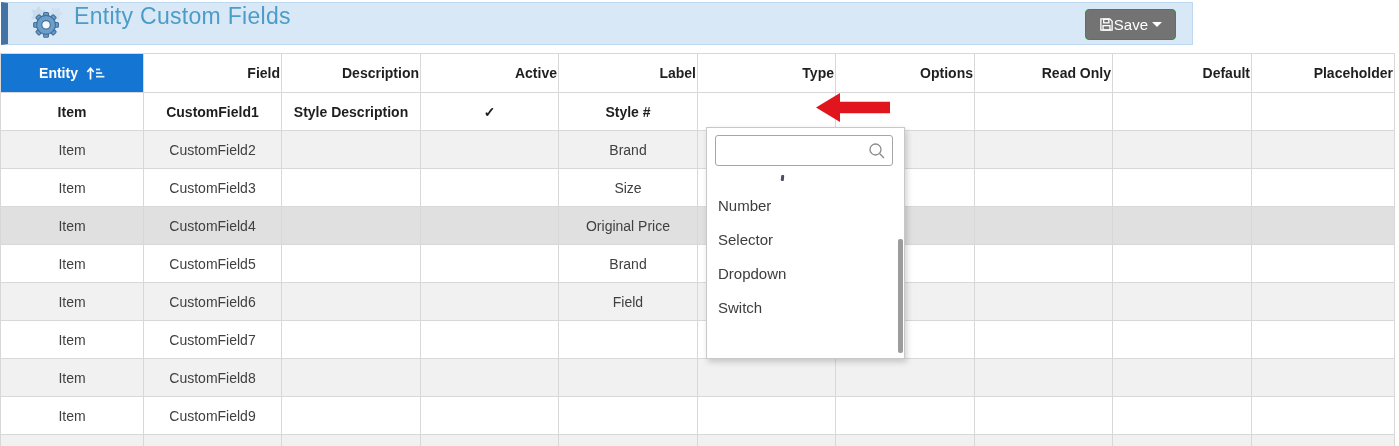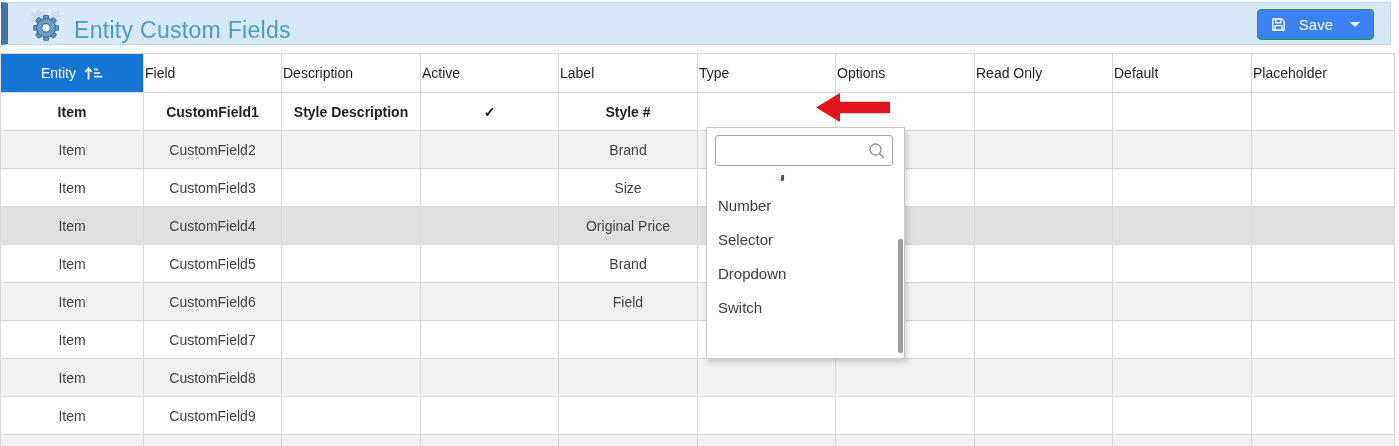--- a/index.html
+++ b/index.html
@@ -1,36 +1,36 @@
 <!DOCTYPE html>
 <html><head>
 <meta charset="utf-8">
 <style>
   html,body{margin:0;padding:0;background:#fff;}
   body{width:1399px;height:446px;position:relative;overflow:hidden;
        font-family:"Liberation Sans",sans-serif;-webkit-font-smoothing:antialiased;}
 
   
-  .title-bar{position:absolute;top:2px;left:1px;width:1390px;height:43px;
+  .title-bar{position:absolute;top:2px;left:1px;width:1192px;height:43px;
     background:#d9e8f7;border:1px solid #bed8f0;border-left:7px solid #4273a4;
-    box-sizing:border-box;display:flex;align-items:flex-end;}
+    box-sizing:border-box;display:flex;align-items:flex-start;}
   .gear-wrap{margin-left:20px;display:flex;align-items:center;}
   .page-title{margin-left:8px;font-size:23px;color:#4b9cc6;letter-spacing:.3px;}
   .save-btn{position:absolute;right:16px;top:6px;height:31px;padding:0 13px;
-    background:#3b82f6;border:1px solid #23963e;border-radius:4px;color:#fff;
+    background:#737373;border:1px solid #23963e;border-radius:4px;color:#fff;
     font-size:15px;font-family:"Liberation Sans",sans-serif;display:flex;
-    align-items:center;gap:13px;cursor:pointer;}
+    align-items:center;gap:0;cursor:pointer;}
   .caret-down{width:0;height:0;border-left:5px solid transparent;
     border-right:5px solid transparent;border-top:5px solid #fff;margin-left:4px;}
 
   
   table{position:absolute;top:53px;left:0;width:1394px;border-collapse:collapse;
     table-layout:fixed;font-size:14px;}
   th,td{border:1px solid #d8d8d8;overflow:hidden;white-space:nowrap;}
-  th{height:36px;background:#fff;color:#1f1f1f;font-weight:400;text-align:left;}
+  th{height:36px;background:#fff;color:#1f1f1f;font-weight:700;text-align:right;}
   th.sorted{background:#1475d2;color:#fff;}
   th.sorted .th-inner{display:flex;align-items:center;justify-content:center;gap:8px;}
   td{height:35px;text-align:center;color:#404040;background:transparent;}
   tbody tr:nth-child(even){background:#f1f1f1;}
   tbody tr.bold-row td{font-weight:700;color:#1e1e1e;}
   tbody tr.hl-row{background:#e0e0e0;}
 
   
   .dropdown{position:absolute;left:706px;top:127px;width:199px;height:232px;
     background:#fff;border:1px solid #c8c8c8;box-sizing:border-box;

